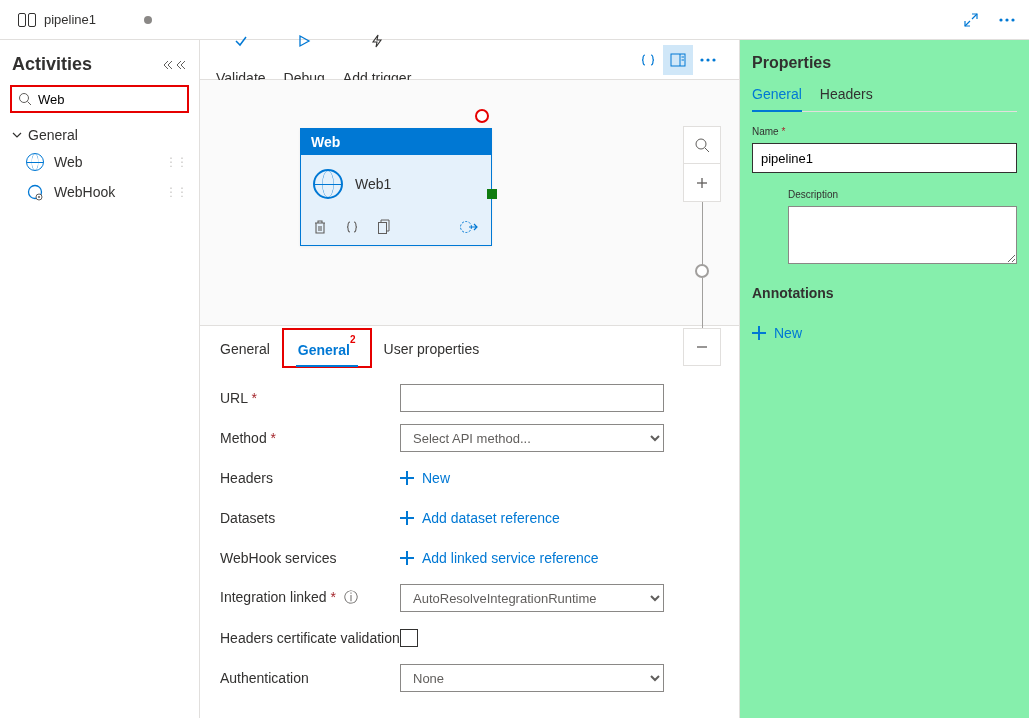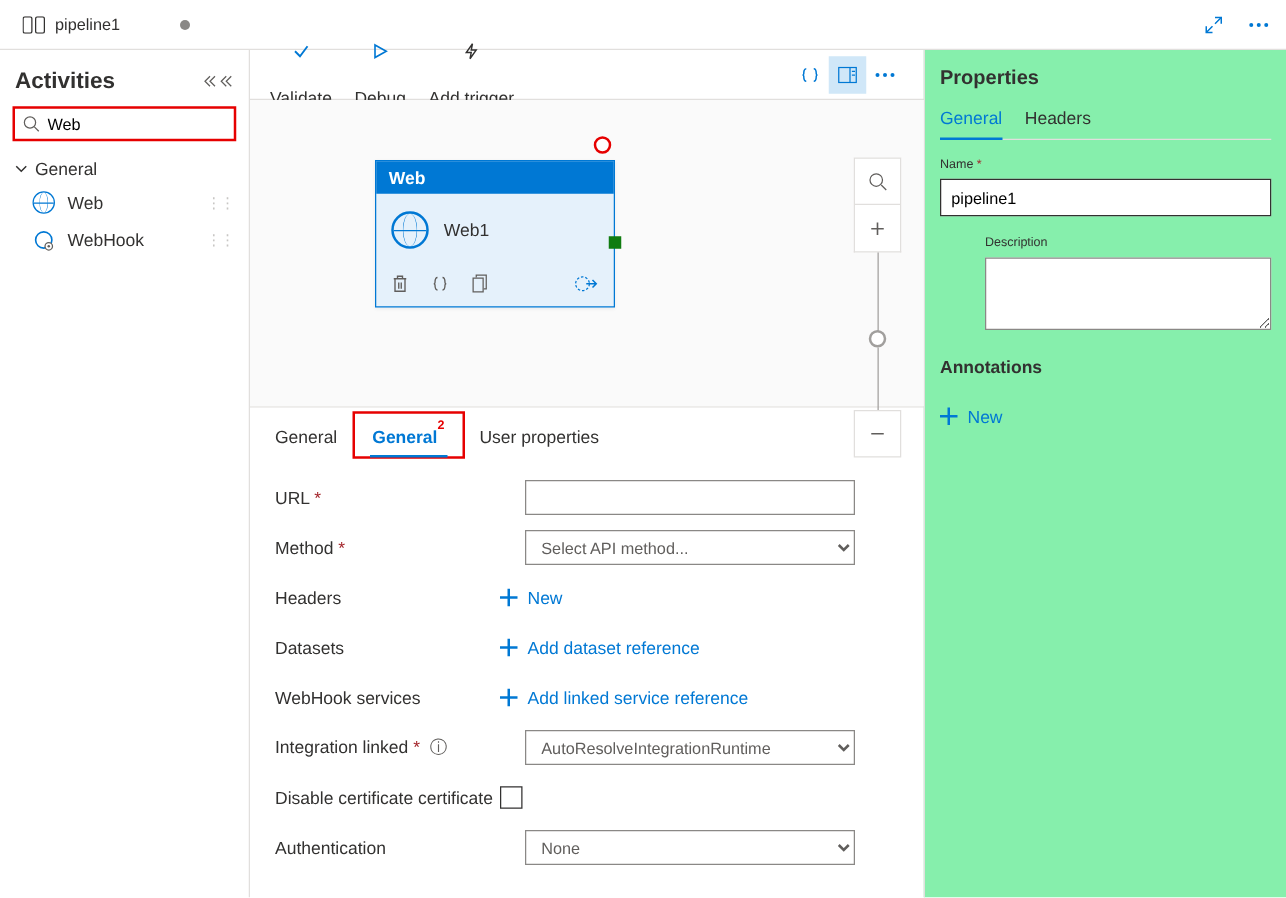--- a/index.html
+++ b/index.html
@@ -52,21 +52,21 @@
   .config-tab.selected::after { content:""; position:absolute; left:10px; right:10px; bottom:-1px; height:2px; background:#0078d4; }
   .config-tab .red-box { position:absolute; inset: -2px -4px -2px -4px; border:2px solid #e60000; pointer-events:none; }
   .config-tab sup { color:#e60000; font-size:10px; top:-6px; position:relative; }
   .config-tabs .chev { margin-left:auto; padding: 8px 16px; color:#605e5c; cursor:pointer; }
   .config-body { padding: 8px 20px 20px 20px; }
   .form-row { display: flex; align-items: center; min-height: 40px; }
   .form-label { width: 180px; font-size: 14px; color: #323130; }
   .form-label .req { color:#a4262c; }
   .form-label .info { color:#605e5c; margin-left:4px; }
   .form-control { width: 264px; }
-  .form-control input[type=text], .form-control select { width: 100%; height: 28px; border: 1px solid #8a8886; padding: 0 8px; font-size: 13px; background:#fff; color:#323130;margin-left:20px; }
+  .form-control input[type=text], .form-control select { width: 100%; height: 28px; border: 1px solid #8a8886; padding: 0 8px; font-size: 13px; background:#fff; color:#323130; }
   .form-control select { color:#605e5c; }
   .link-action { color:#0078d4; display:flex; align-items:center; gap:8px; font-size:14px; cursor:pointer; }
   .plus { width:14px; height:14px; position:relative; }
   .plus::before, .plus::after { content:""; position:absolute; background:#0078d4; }
   .plus::before { left:6px; top:0; width:1.5px; height:14px; }
   .plus::after { top:6px; left:0; height:1.5px; width:14px; }
   .checkbox { width:18px; height:18px; border:1px solid #323130; background:#fff; }
   .properties { width: 290px; border-left: 1px solid #e1dfdd; padding: 14px 12px; overflow:auto; background:#86efac; }
   .properties h3 { font-size: 16px; font-weight: 600; margin-bottom: 14px; }
   .prop-tabs { display: flex; gap: 18px; border-bottom: 1px solid #e1dfdd; margin-bottom: 14px; }
@@ -309,21 +309,21 @@
               <span>Add linked service reference</span>
             </div>
         </div>
         <div class="form-row">
           <div class="form-label"><span>Integration linked</span> <span class="req">*</span> <span class="info">ⓘ</span></div>
           <div class="form-control">
             <select><option>AutoResolveIntegrationRuntime</option></select>
           </div>
         </div>
         <div class="form-row">
-          <div class="form-label">Disable certificate certificate</div>
+          <div class="form-label">Headers certificate validation</div>
           <div>
               <div class="checkbox"></div>
             </div>
         </div>
         <div class="form-row">
           <div class="form-label">Authentication</div>
           <div class="form-control">
             <select><option>None</option></select>
           </div>
         </div>

